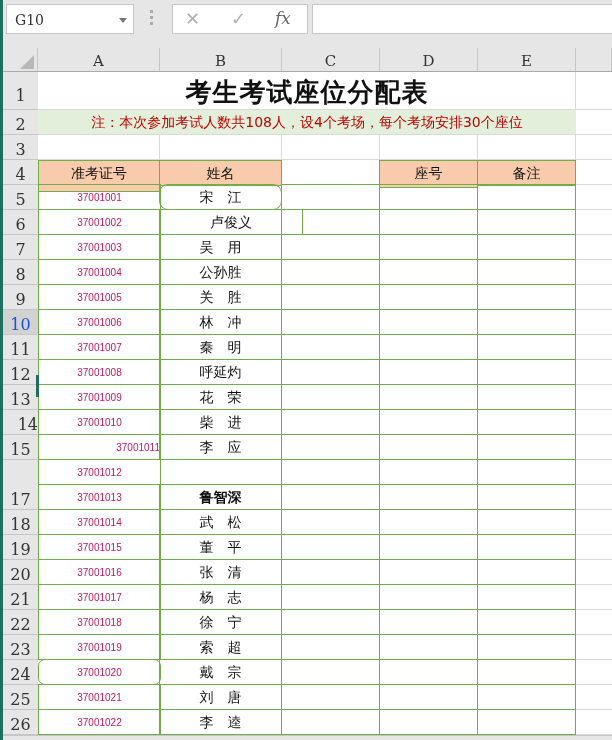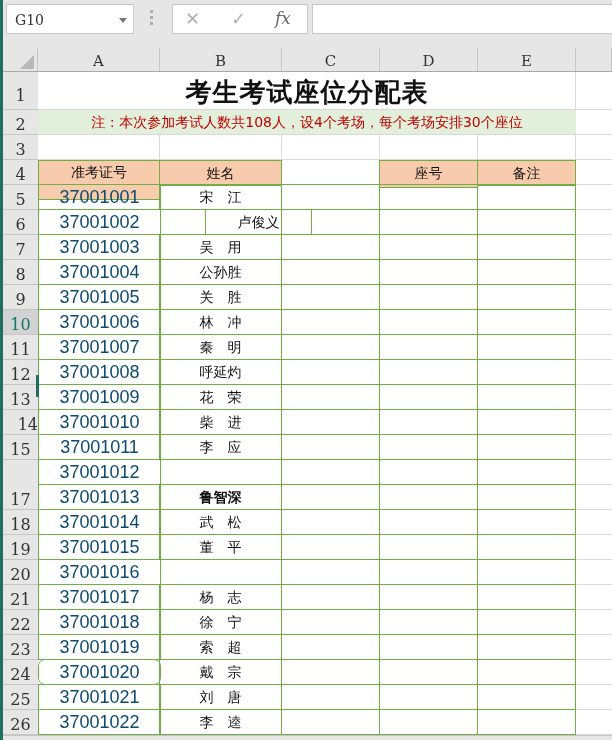--- a/index.html
+++ b/index.html
@@ -12,28 +12,28 @@
   .sep { position:absolute; left:150px; top:10px; width:3px; height:18px; }
   .sep i { display:block; width:3px; height:3px; background:#aaa; margin-bottom:3px; }
   .fnbtns { position:absolute; left:172px; top:4px; width:136px; height:30px; background:#fff; border:1px solid #c8c8c8; box-sizing:border-box; }
   .fnbtns span { position:absolute; top:3px; font-size:18px; color:#b0b0b0; }
   .fxinput { position:absolute; left:312px; top:4px; width:300px; height:30px; background:#fff; border:1px solid #c8c8c8; border-right:none; box-sizing:border-box; }
   .colhdr { position:absolute; top:48px; height:24px; background:#e6e6e6; border-right:1px solid #c6c6c6; box-sizing:border-box; text-align:center; font-family:"DejaVu Serif",serif; font-size:15px; color:#333; line-height:26px; }
   .corner { position:absolute; left:3px; top:48px; width:35px; height:24px; background:#e6e6e6; border-right:1px solid #c6c6c6; box-sizing:border-box; }
   .corner .tri { position:absolute; right:3px; bottom:3px; width:0; height:0; border-left:14px solid transparent; border-bottom:14px solid #b8b8b8; }
   .hdrline { position:absolute; left:3px; top:71px; width:609px; height:1px; background:#aaa; }
   .rowhdr { position:absolute; left:3px; width:35px; background:#e6e6e6; border-bottom:1px solid #c6c6c6; box-sizing:border-box; text-align:center; font-family:"DejaVu Serif",serif; font-size:16px; color:#333; }
-  .rowhdr.sel { background:#d2d2d2; color:#0f766e; }
+  .rowhdr.sel { background:#d2d2d2; color:#1d4ed8; }
   .grid { position:absolute; left:38px; top:72px; width:574px; height:668px; background:#fff; }
   .cell { position:absolute; box-sizing:border-box; text-align:center; font-size:13px; color:#000; white-space:nowrap; overflow:hidden; }
   .title { font-family:"DejaVu Serif",serif; font-size:26px; font-weight:bold; color:#111; letter-spacing:1px; }
   .note { background:#e2efda; color:#c00000; font-size:14px; font-family:"DejaVu Sans",sans-serif; }
   .th { background:#f8cbad; border:1px solid #70ad47; font-size:14px; font-family:"DejaVu Sans",sans-serif; color:#111; }
   .td { border:1px solid #70ad47; font-size:13px; }
-  .td.num { font-family:"Liberation Sans",sans-serif; font-size:18px; color:#0c4a6e; }
+  .td.num { font-family:"Liberation Sans",sans-serif; font-size:10px; color:#be185d; }
   .td.name { font-family:"DejaVu Sans",sans-serif; font-size:14px; color:#111; }
   .gl { position:absolute; background:#d9d9d9; }
   .selmark { position:absolute; left:36px; top:375px; width:3px; height:22px; background:#1f6f5f; }
   .bottomstrip { position:absolute; left:3px; top:735px; width:609px; height:5px; background:#e6e6e6; border-top:1px solid #c6c6c6; }
 </style>
 </head>
 <body>
 
 <div class="leftstrip"></div>
 
@@ -125,31 +125,31 @@
     <div class="gl" style="left: 538px; top: 487px; width: 36px; height: 1px;"></div>
     <div class="gl" style="left: 538px; top: 512px; width: 36px; height: 1px;"></div>
     <div class="gl" style="left: 538px; top: 537px; width: 36px; height: 1px;"></div>
     <div class="gl" style="left: 538px; top: 562px; width: 36px; height: 1px;"></div>
     <div class="gl" style="left: 538px; top: 587px; width: 36px; height: 1px;"></div>
     <div class="gl" style="left: 538px; top: 612px; width: 36px; height: 1px;"></div>
     <div class="gl" style="left: 538px; top: 637px; width: 36px; height: 1px;"></div>
     <div class="gl" style="left: 538px; top: 662px; width: 36px; height: 1px;"></div>
     <div class="cell title" style="left: 0px; top: 0px; width: 538px; height: 38px; line-height: 40px;">考生考试座位分配表</div>
     <div class="cell note" style="left: 0px; top: 38px; width: 538px; height: 24px; line-height: 24px;">注：本次参加考试人数共108人，设4个考场，每个考场安排30个座位</div>
-    <div class="cell th" style="left: 0px; top: 88px; width: 122px; height: 40px; line-height: 24px; font-family: Liberation Serif, serif;">准考证号</div>
+    <div class="cell th" style="left: 0px; top: 88px; width: 122px; height: 32px; line-height: 24px;">准考证号</div>
     <div class="cell th" style="left: 121px; top: 88px; width: 123px; height: 26px; line-height: 24px;">姓名</div>
     <div class="cell th" style="left: 341px; top: 88px; width: 99px; height: 28px; line-height: 24px;">座号</div>
     <div class="cell th" style="left: 439px; top: 88px; width: 99px; height: 26px; line-height: 24px;">备注</div>
     <div class="cell td num" style="left: 0px; top: 112px; width: 123px; height: 26px; line-height: 25px;">37001001</div>
-    <div class="cell td name" style="left: 121px; top: 112px; width: 123px; height: 26px; line-height: 25px;">宋　江</div>
+    <div class="cell td name" style="left: 121px; top: 112px; width: 123px; height: 26px; line-height: 25px; border-radius: 9px;">宋　江</div>
     <div class="cell td" style="left: 243px; top: 112px; width: 99px; height: 26px; line-height: 25px;"></div>
     <div class="cell td" style="left: 341px; top: 112px; width: 99px; height: 26px; line-height: 25px;"></div>
     <div class="cell td" style="left: 439px; top: 112px; width: 99px; height: 26px; line-height: 25px;"></div>
     <div class="cell td num" style="left: 0px; top: 137px; width: 123px; height: 26px; line-height: 25px;">37001002</div>
-    <div class="cell td name" style="left: 121px; top: 137px; width: 107px; height: 26px; line-height: 25px; margin-left: 46px;">卢俊义</div>
+    <div class="cell td name" style="left: 121px; top: 137px; width: 144px; height: 26px; line-height: 25px;">卢俊义</div>
     <div class="cell td" style="left: 243px; top: 137px; width: 99px; height: 26px; line-height: 25px;"></div>
     <div class="cell td" style="left: 341px; top: 137px; width: 99px; height: 26px; line-height: 25px;"></div>
     <div class="cell td" style="left: 439px; top: 137px; width: 99px; height: 26px; line-height: 25px;"></div>
     <div class="cell td num" style="left: 0px; top: 162px; width: 123px; height: 26px; line-height: 25px;">37001003</div>
     <div class="cell td name" style="left: 121px; top: 162px; width: 123px; height: 26px; line-height: 25px;">吴　用</div>
     <div class="cell td" style="left: 243px; top: 162px; width: 99px; height: 26px; line-height: 25px;"></div>
     <div class="cell td" style="left: 341px; top: 162px; width: 99px; height: 26px; line-height: 25px;"></div>
     <div class="cell td" style="left: 439px; top: 162px; width: 99px; height: 26px; line-height: 25px;"></div>
     <div class="cell td num" style="left: 0px; top: 187px; width: 123px; height: 26px; line-height: 25px;">37001004</div>
     <div class="cell td name" style="left: 121px; top: 187px; width: 123px; height: 26px; line-height: 25px;">公孙胜</div>
@@ -179,21 +179,21 @@
     <div class="cell td num" style="left: 0px; top: 312px; width: 123px; height: 26px; line-height: 25px;">37001009</div>
     <div class="cell td name" style="left: 121px; top: 312px; width: 123px; height: 26px; line-height: 25px;">花　荣</div>
     <div class="cell td" style="left: 243px; top: 312px; width: 99px; height: 26px; line-height: 25px;"></div>
     <div class="cell td" style="left: 341px; top: 312px; width: 99px; height: 26px; line-height: 25px;"></div>
     <div class="cell td" style="left: 439px; top: 312px; width: 99px; height: 26px; line-height: 25px;"></div>
     <div class="cell td num" style="left: 0px; top: 337px; width: 123px; height: 26px; line-height: 25px;">37001010</div>
     <div class="cell td name" style="left: 121px; top: 337px; width: 123px; height: 26px; line-height: 25px;">柴　进</div>
     <div class="cell td" style="left: 243px; top: 337px; width: 99px; height: 26px; line-height: 25px;"></div>
     <div class="cell td" style="left: 341px; top: 337px; width: 99px; height: 26px; line-height: 25px;"></div>
     <div class="cell td" style="left: 439px; top: 337px; width: 99px; height: 26px; line-height: 25px;"></div>
-    <div class="cell td num" style="left: 0px; top: 362px; width: 123px; height: 26px; line-height: 25px;">37001011</div>
+    <div class="cell td num" style="left: 0px; top: 362px; width: 123px; height: 26px; line-height: 25px; text-align: right;">37001011</div>
     <div class="cell td name" style="left: 121px; top: 362px; width: 123px; height: 26px; line-height: 25px;">李　应</div>
     <div class="cell td" style="left: 243px; top: 362px; width: 99px; height: 26px; line-height: 25px;"></div>
     <div class="cell td" style="left: 341px; top: 362px; width: 99px; height: 26px; line-height: 25px;"></div>
     <div class="cell td" style="left: 439px; top: 362px; width: 99px; height: 26px; line-height: 25px;"></div>
     <div class="cell td num" style="left: 0px; top: 387px; width: 123px; height: 26px; line-height: 25px;">37001012</div>
     <div class="cell td" style="left: 243px; top: 387px; width: 99px; height: 26px; line-height: 25px;"></div>
     <div class="cell td" style="left: 341px; top: 387px; width: 99px; height: 26px; line-height: 25px;"></div>
     <div class="cell td" style="left: 439px; top: 387px; width: 99px; height: 26px; line-height: 25px;"></div>
     <div class="cell td num" style="left: 0px; top: 412px; width: 123px; height: 26px; line-height: 25px;">37001013</div>
     <div class="cell td name" style="left: 121px; top: 412px; width: 123px; height: 26px; line-height: 25px; font-weight: bold;">鲁智深</div>
@@ -204,20 +204,21 @@
     <div class="cell td name" style="left: 121px; top: 437px; width: 123px; height: 26px; line-height: 25px;">武　松</div>
     <div class="cell td" style="left: 243px; top: 437px; width: 99px; height: 26px; line-height: 25px;"></div>
     <div class="cell td" style="left: 341px; top: 437px; width: 99px; height: 26px; line-height: 25px;"></div>
     <div class="cell td" style="left: 439px; top: 437px; width: 99px; height: 26px; line-height: 25px;"></div>
     <div class="cell td num" style="left: 0px; top: 462px; width: 123px; height: 26px; line-height: 25px;">37001015</div>
     <div class="cell td name" style="left: 121px; top: 462px; width: 123px; height: 26px; line-height: 25px;">董　平</div>
     <div class="cell td" style="left: 243px; top: 462px; width: 99px; height: 26px; line-height: 25px;"></div>
     <div class="cell td" style="left: 341px; top: 462px; width: 99px; height: 26px; line-height: 25px;"></div>
     <div class="cell td" style="left: 439px; top: 462px; width: 99px; height: 26px; line-height: 25px;"></div>
     <div class="cell td num" style="left: 0px; top: 487px; width: 123px; height: 26px; line-height: 25px;">37001016</div>
+    <div class="cell td name" style="left: 121px; top: 487px; width: 123px; height: 26px; line-height: 25px;">张　清</div>
     <div class="cell td" style="left: 243px; top: 487px; width: 99px; height: 26px; line-height: 25px;"></div>
     <div class="cell td" style="left: 341px; top: 487px; width: 99px; height: 26px; line-height: 25px;"></div>
     <div class="cell td" style="left: 439px; top: 487px; width: 99px; height: 26px; line-height: 25px;"></div>
     <div class="cell td num" style="left: 0px; top: 512px; width: 123px; height: 26px; line-height: 25px;">37001017</div>
     <div class="cell td name" style="left: 121px; top: 512px; width: 123px; height: 26px; line-height: 25px;">杨　志</div>
     <div class="cell td" style="left: 243px; top: 512px; width: 99px; height: 26px; line-height: 25px;"></div>
     <div class="cell td" style="left: 341px; top: 512px; width: 99px; height: 26px; line-height: 25px;"></div>
     <div class="cell td" style="left: 439px; top: 512px; width: 99px; height: 26px; line-height: 25px;"></div>
     <div class="cell td num" style="left: 0px; top: 537px; width: 123px; height: 26px; line-height: 25px;">37001018</div>
     <div class="cell td name" style="left: 121px; top: 537px; width: 123px; height: 26px; line-height: 25px;">徐　宁</div>

